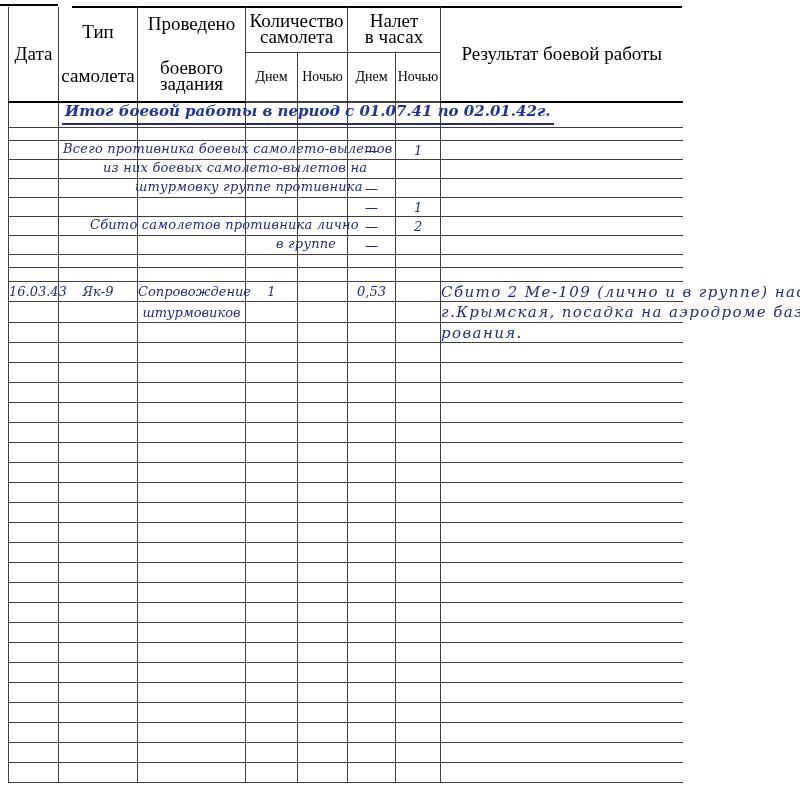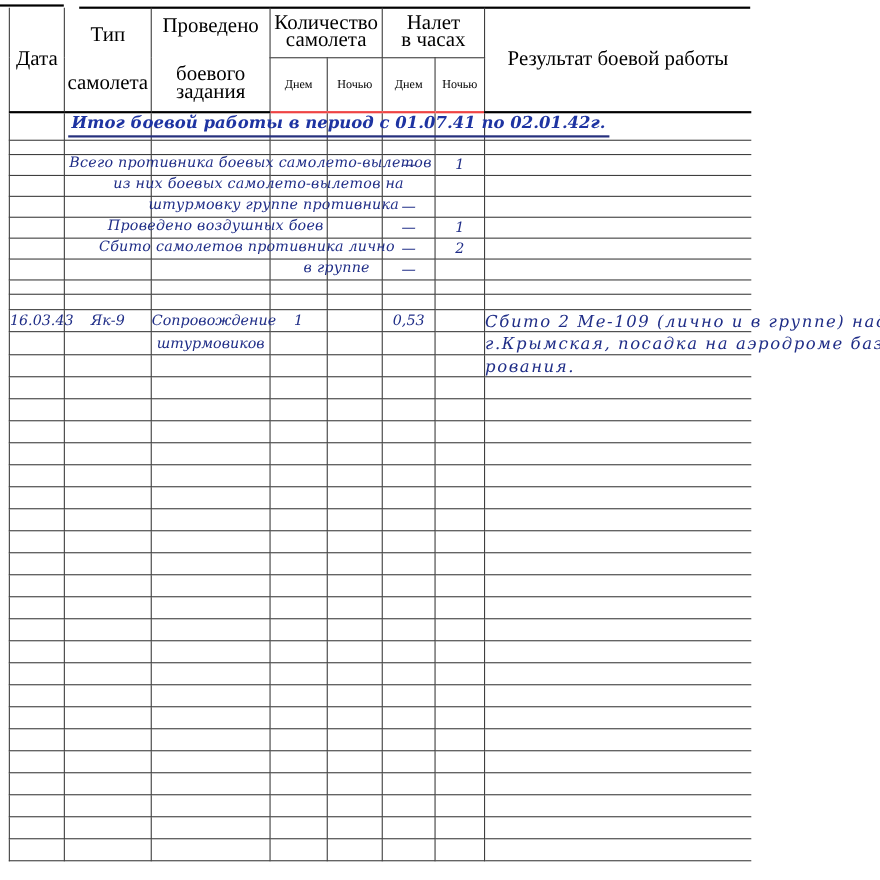--- a/index.html
+++ b/index.html
@@ -16,21 +16,21 @@
     position:absolute;left:8px;top:7px;width:674px;
     border-collapse:collapse;table-layout:fixed;
   }
   table.log td, table.log th{
     border:1px solid #3f3f3f;padding:0;margin:0;overflow:visible;
     font-weight:normal;vertical-align:middle;
   }
   tr.h1 th{border-top:0;}
   th{font-size:19px;text-align:center;line-height:16px;}
   th.grp{border-bottom:2px solid #161616;}
-  tr.h2 th{border-bottom:2px solid #ef4444;height:48px;font-size:11px;}
+  tr.h2 th{border-bottom:2px solid #404040;height:48px;font-size:14px;}
   tr.h1 th.hb{border-bottom:2px solid #000;text-align:center;}
   tr.h1{height:45px;}
   .ln{display:block;line-height:16px;}
   .two-line .ln + .ln{margin-top:28px;}
   .c8{border-right:0 !important;}
 
   
   .rh26{height:26px;} .rh13{height:13px;} .rh14{height:14px;}
   .rh19{height:19px;} .rh20{height:20px;} .rh21{height:21px;}
 
@@ -461,16 +461,15 @@
           <td></td>
           <td class="c8"></td>
       </tr>
       </tbody>
   </table>
 
   <div class="ov ink title-ov" style="left:62px;top:101px;">Итог боевой работы в период с 01.07.41 по 02.01.42г.</div>
   <div class="ov ink sline" style="left:63px;top:139px;">Всего противника боевых самолето-вылетов</div>
   <div class="ov ink sline" style="left:103px;top:158px;">из них боевых самолето-вылетов на</div>
   <div class="ov ink sline" style="left:135px;top:177px;">штурмовку группе противника</div>
-  <div class="ov ink sline" style="left:98px;top:196px;">Проведено воздушных боев</div>
   <div class="ov ink sline" style="left:90px;top:215px;">Сбито самолетов противника лично</div>
   <div class="ov ink sline" style="left:276px;top:234px;">в группе</div>
 </div>
 
 </body></html>

